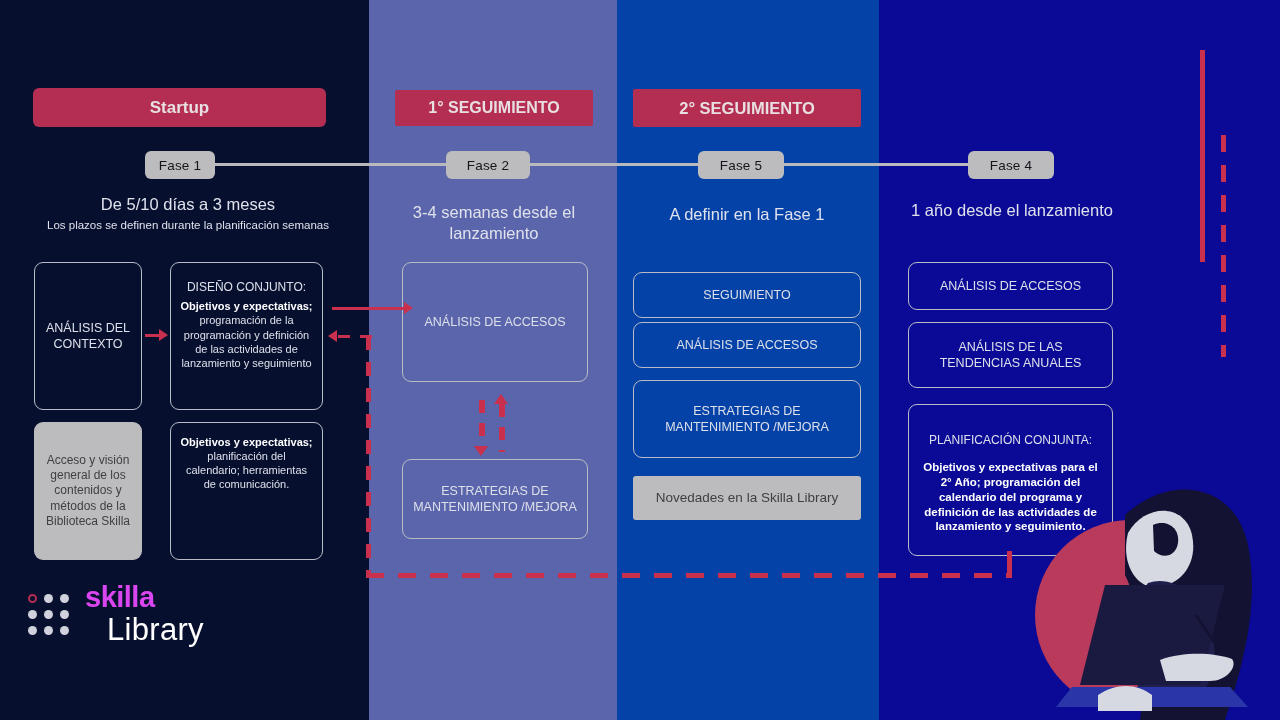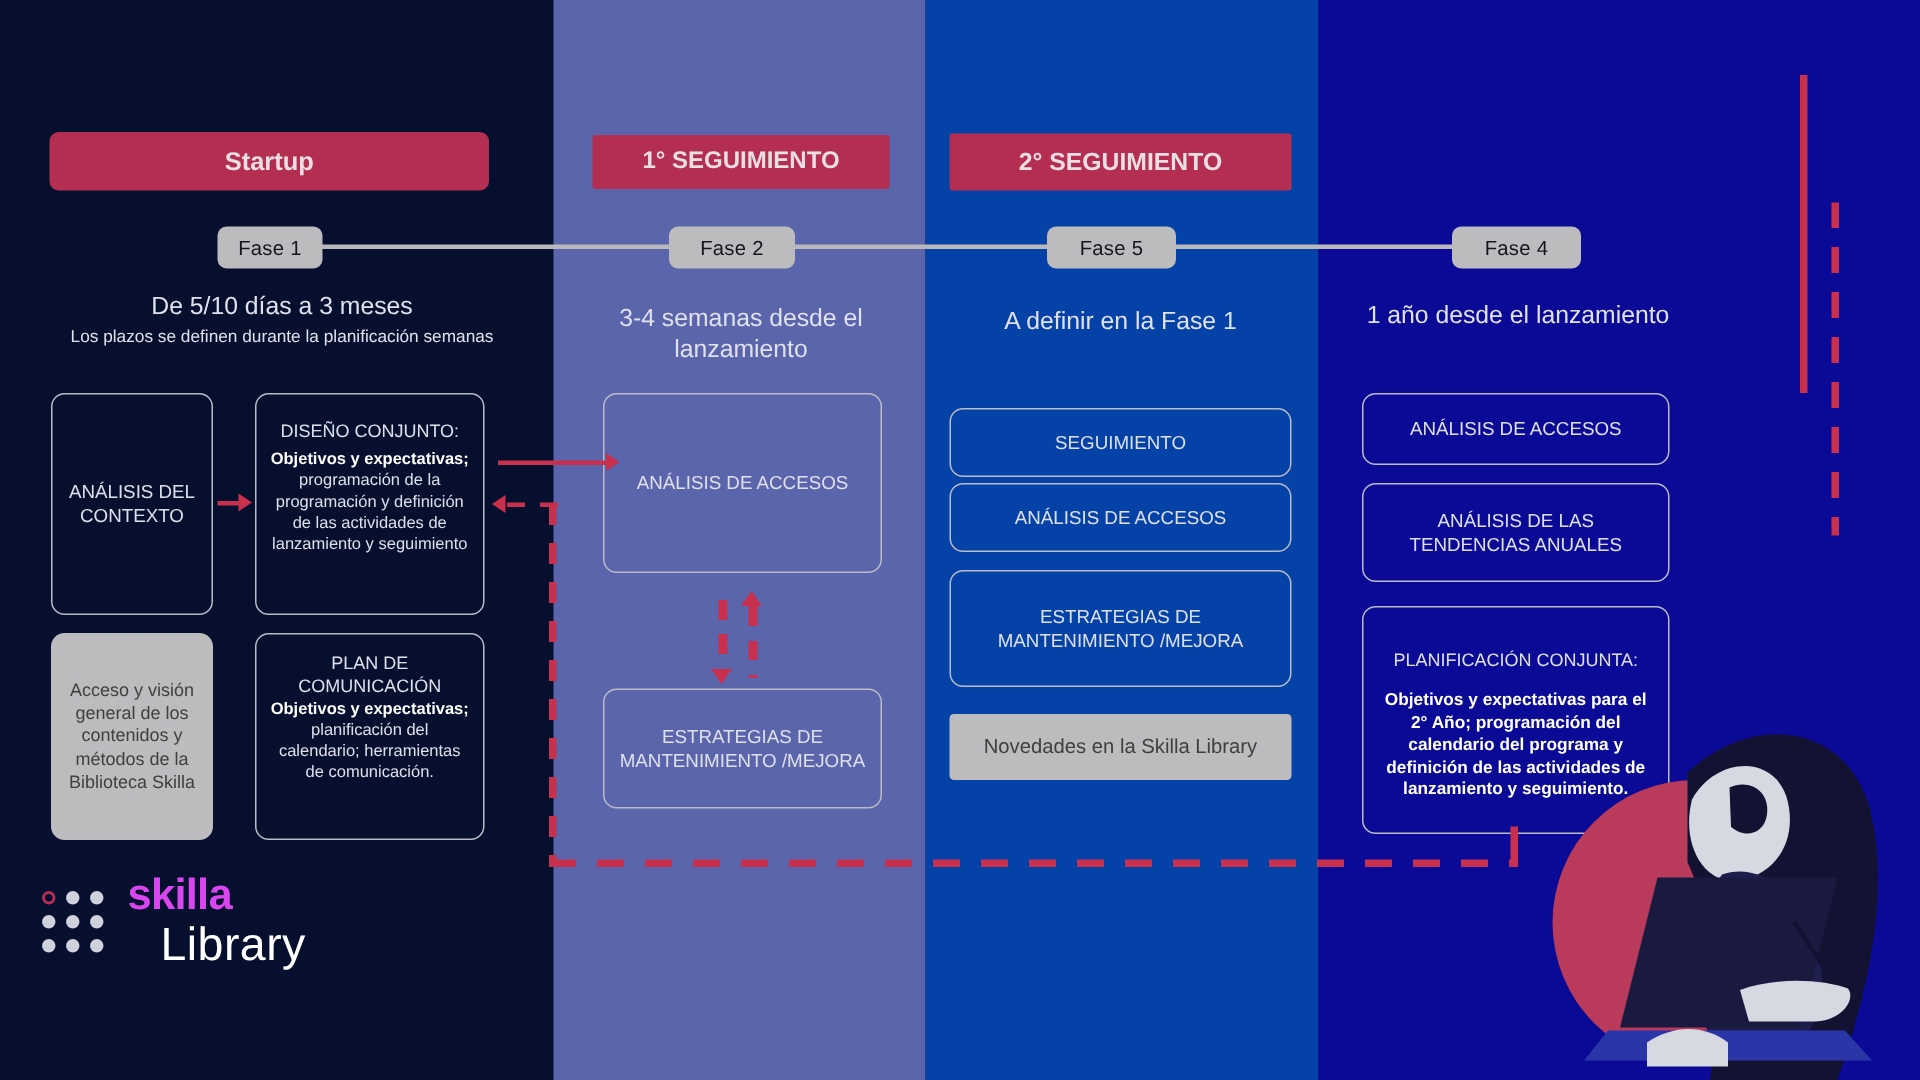--- a/index.html
+++ b/index.html
@@ -129,21 +129,20 @@
       <p style="font-size:12px;">DISEÑO CONJUNTO:</p>
       <p style="margin-top:4px;"><b>Objetivos y expectativas;</b></p>
       <p>programación de la programación y definición de las actividades de lanzamiento y seguimiento</p>
     </div>
 
     <div class="card grey" style="left:34px;top:422px;width:108px;height:138px;font-size:12px;">
       <p>Acceso y visión general de los contenidos y métodos de la Biblioteca Skilla</p>
     </div>
 
     <div class="card ghost" style="left:170px;top:422px;width:153px;height:138px;font-size:11px;display:block;padding-top:12px;">
-      <p style="font-size:12px;">PLAN DE COMUNICACIÓN</p>
       <p><b>Objetivos y expectativas;</b></p>
       <p>planificación del calendario; herramientas de comunicación.</p>
     </div>
 
     <div class="arr" style="left:145px;top:334px;width:16px;"></div>
     <div class="arrhead right" style="left:159px;top:329px;"></div>
   </div>
 
   <div class="col c2">
     <div class="head sharp" style="left:26px;top:90px;width:198px;height:36px;font-size:16px;">1° SEGUIMIENTO</div>

